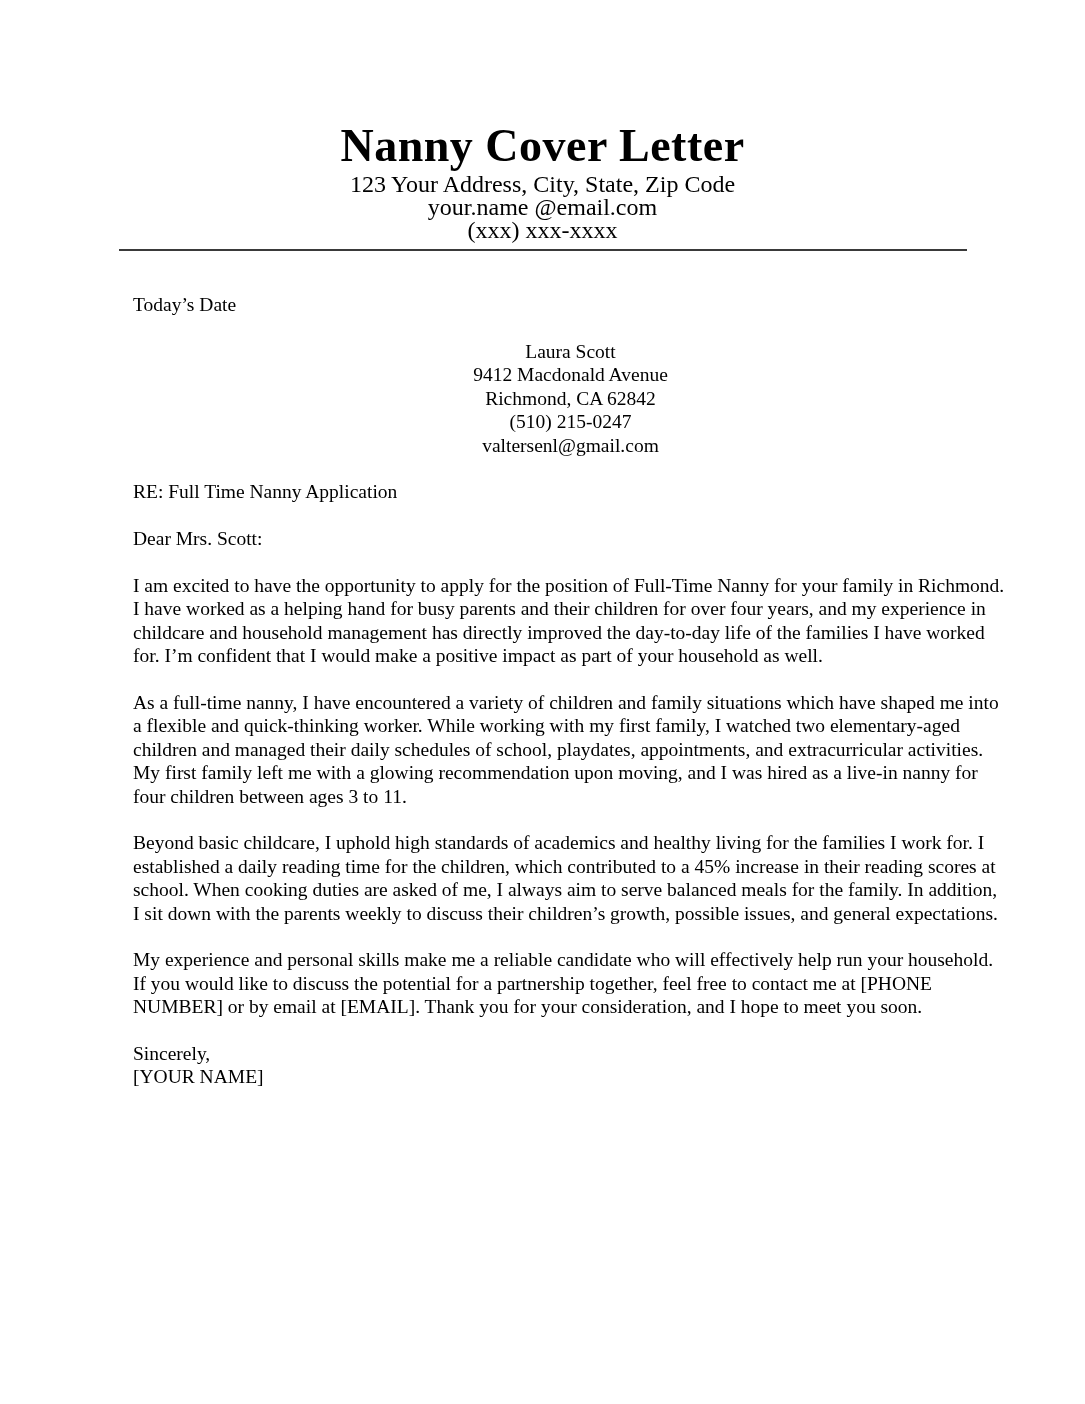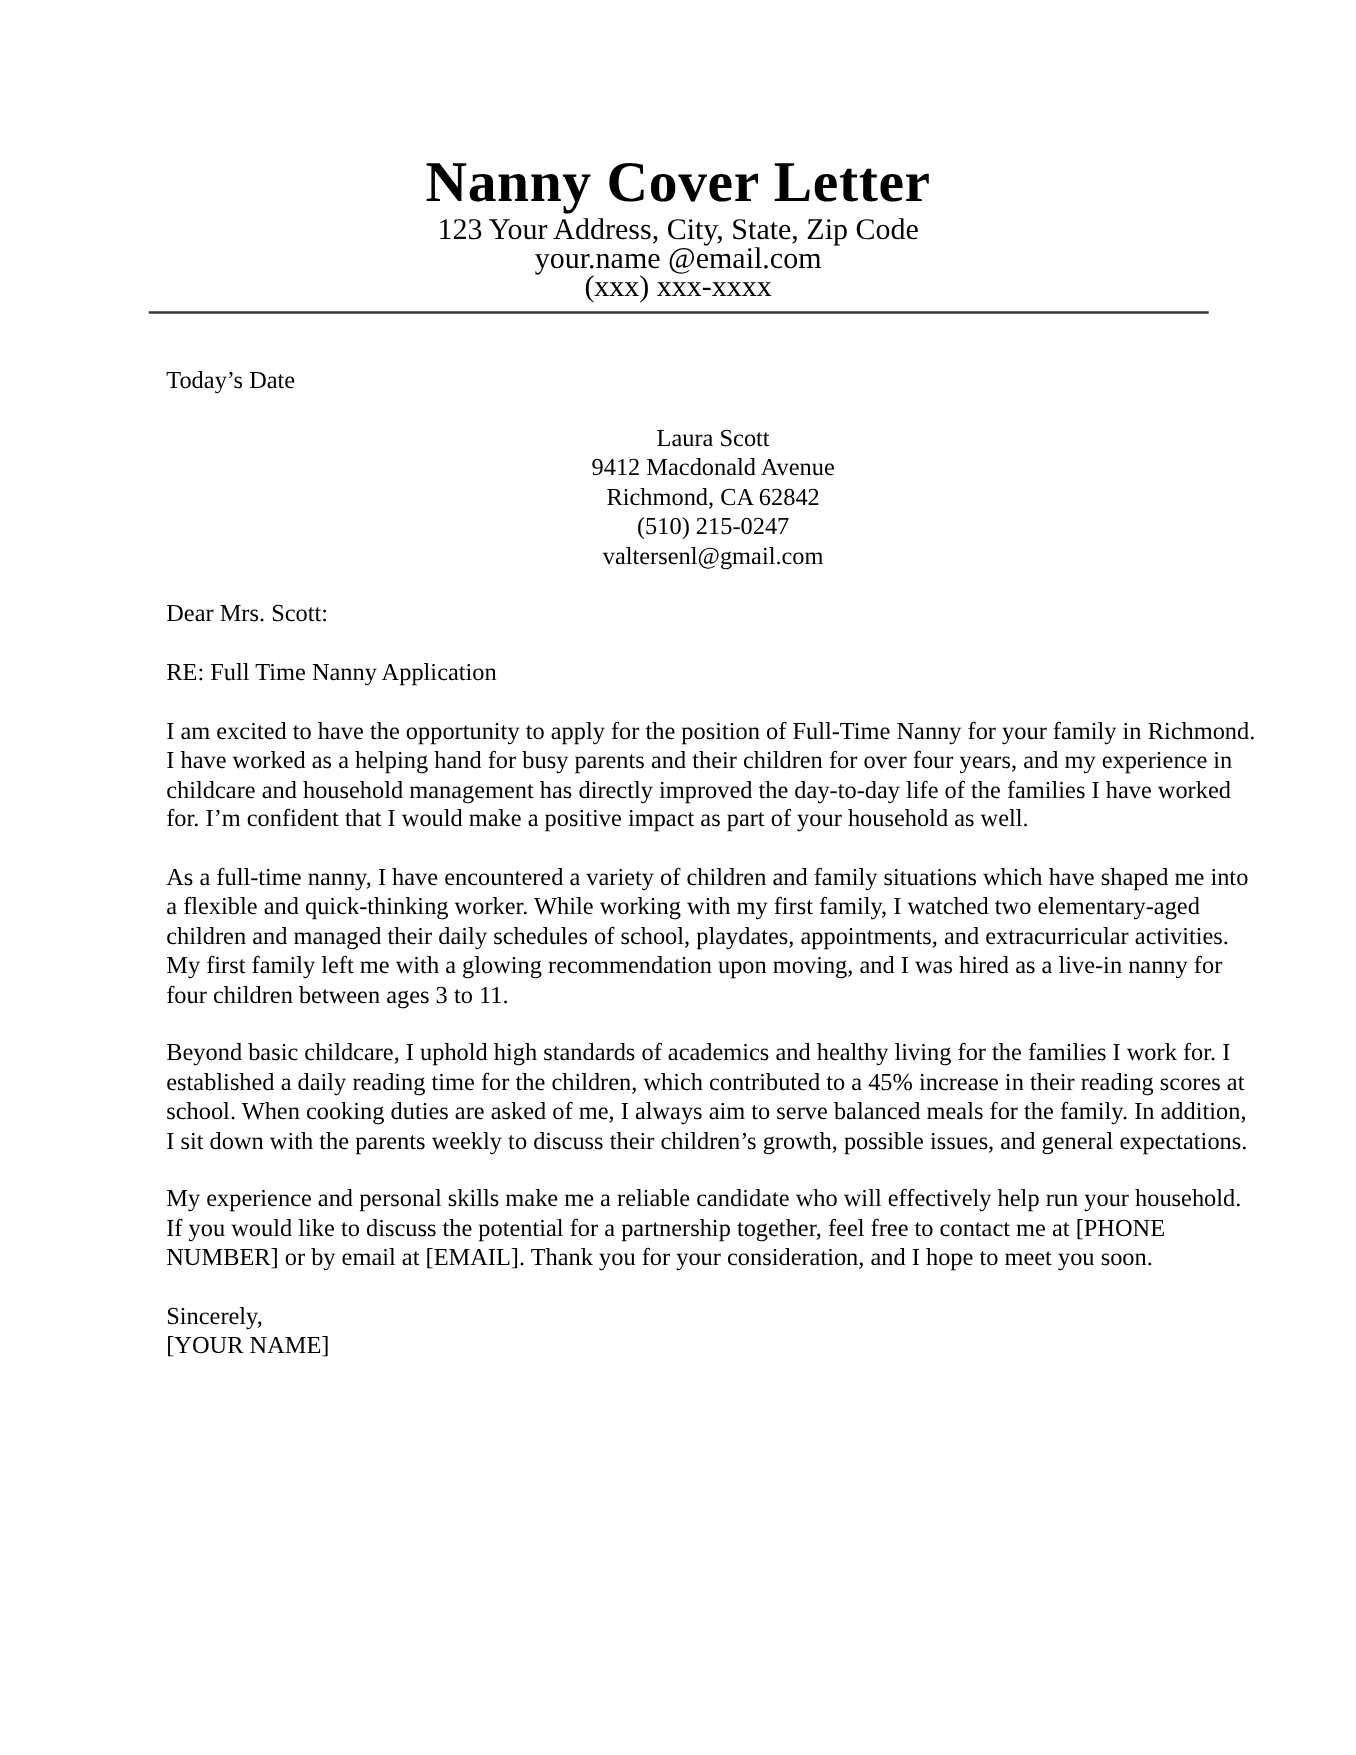--- a/index.html
+++ b/index.html
@@ -74,23 +74,23 @@
     <div class="block">Today’s Date</div>
 
     <div class="block address-block">
       <div>Laura Scott</div>
       <div>9412 Macdonald Avenue</div>
       <div>Richmond, CA 62842</div>
       <div>(510) 215-0247</div>
       <div>valtersenl@gmail.com</div>
     </div>
 
+    <div class="block">RE: Full Time Nanny Application</div>
+
     <div class="block">Dear Mrs. Scott:</div>
-
-    <div class="block">RE: Full Time Nanny Application</div>
 
     <p class="block">I am excited to have the opportunity to apply for the position of Full-Time Nanny for your family in Richmond. I have worked as a helping hand for busy parents and their children for over four years, and my experience in childcare and household management has directly improved the day-to-day life of the families I have worked for. I’m confident that I would make a positive impact as part of your household as well.</p>
     <p class="block">As a full-time nanny, I have encountered a variety of children and family situations which have shaped me into a flexible and quick-thinking worker. While working with my first family, I watched two elementary-aged children and managed their daily schedules of school, playdates, appointments, and extracurricular activities. My first family left me with a glowing recommendation upon moving, and I was hired as a live-in nanny for four children between ages 3 to 11.</p>
     <p class="block">Beyond basic childcare, I uphold high standards of academics and healthy living for the families I work for. I established a daily reading time for the children, which contributed to a 45% increase in their reading scores at school. When cooking duties are asked of me, I always aim to serve balanced meals for the family. In addition, I sit down with the parents weekly to discuss their children’s growth, possible issues, and general expectations.</p>
     <p class="block">My experience and personal skills make me a reliable candidate who will effectively help run your household. If you would like to discuss the potential for a partnership together, feel free to contact me at [PHONE NUMBER] or by email at [EMAIL]. Thank you for your consideration, and I hope to meet you soon.</p>
 
     <div>
       <div>Sincerely,</div>
       <div>[YOUR NAME]</div>
     </div>

